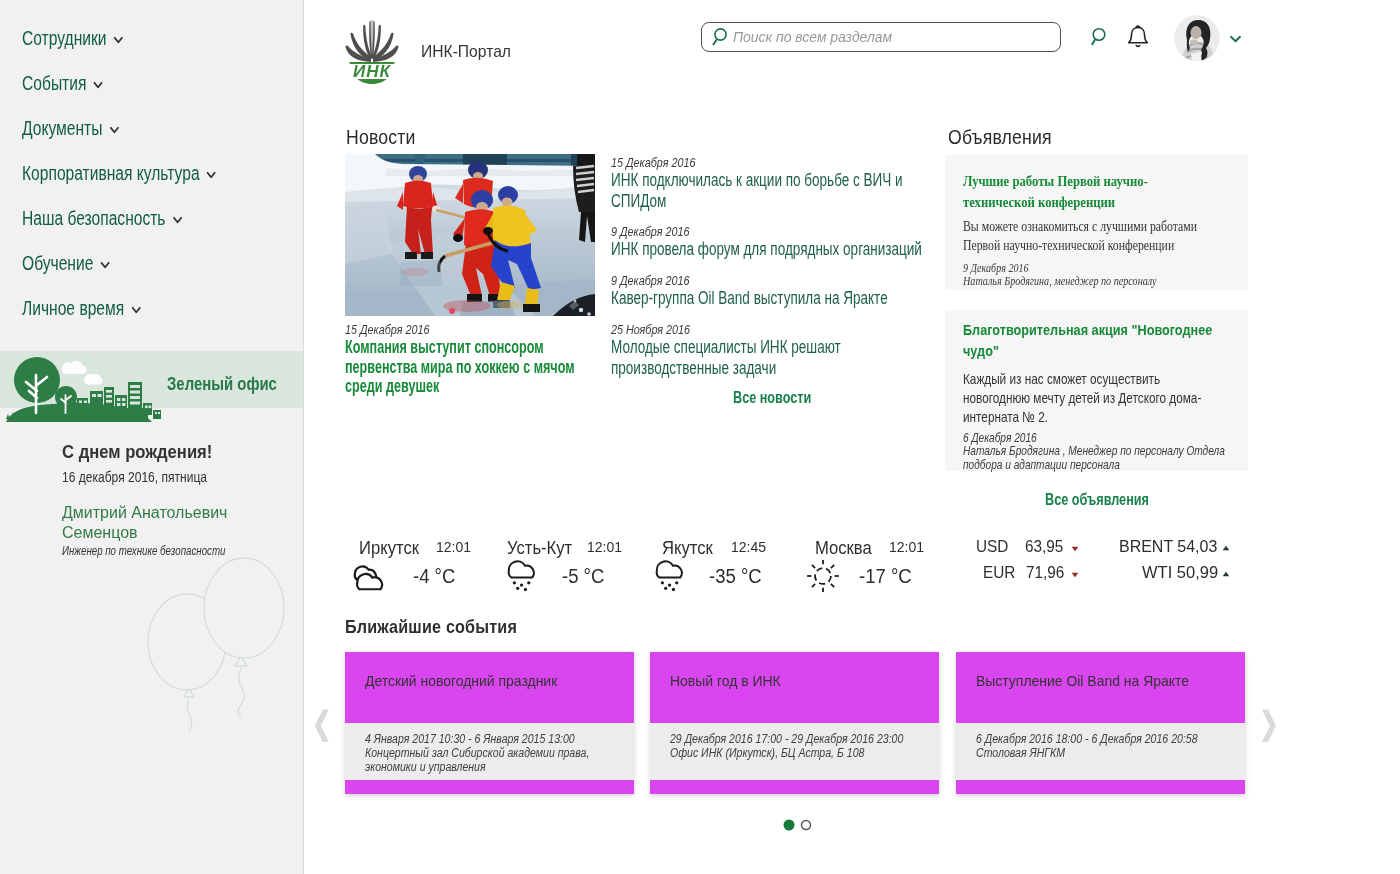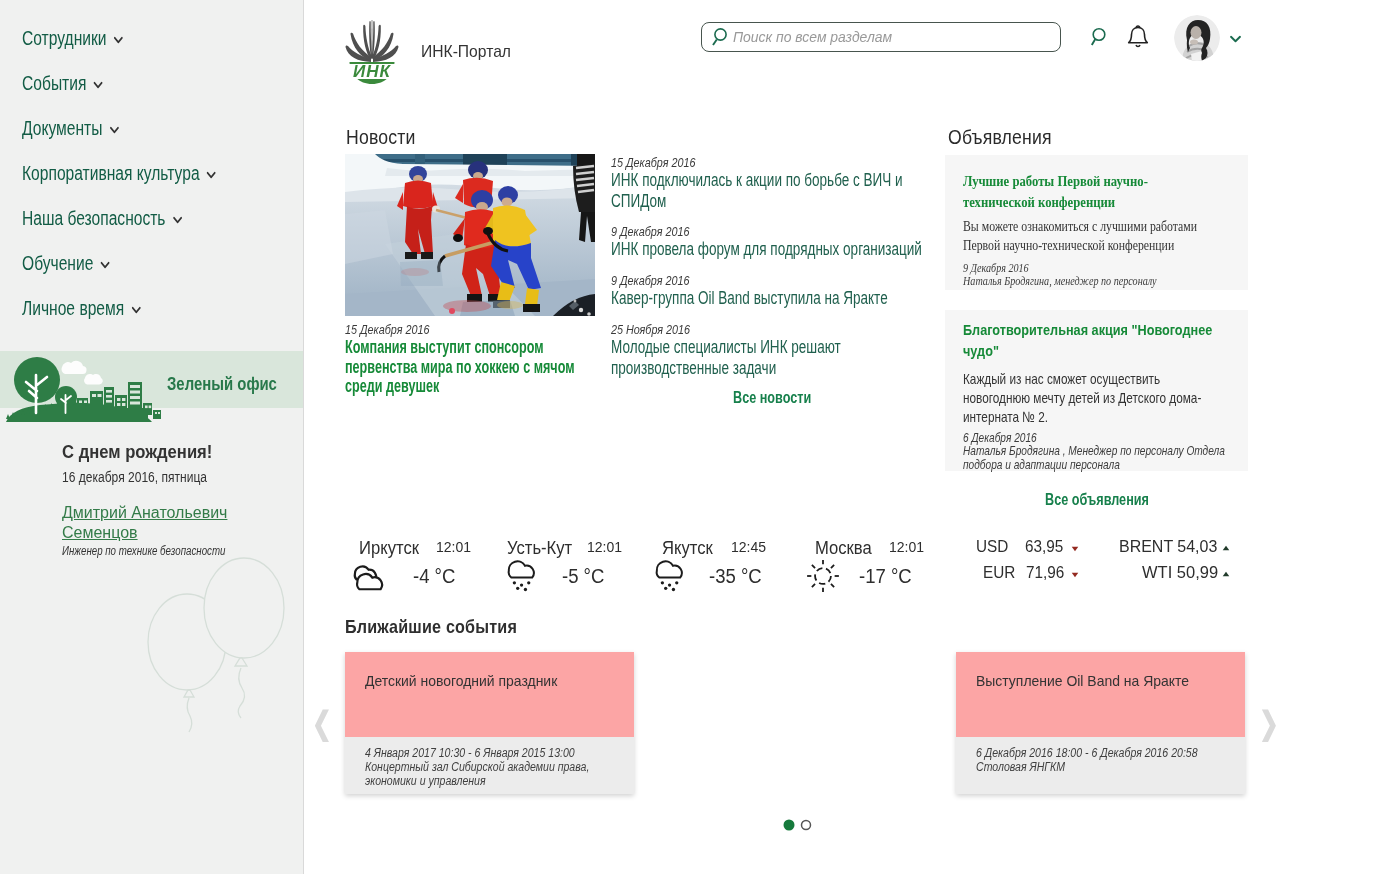--- a/index.html
+++ b/index.html
@@ -17,21 +17,21 @@
   #greenoffice { position:absolute; left:0; top:351px; width:303px; height:57px;
     background:#d9e6db; }
   #go-label { position:absolute; left:167px; top:22px; font-size:19px; font-weight:bold;
     color:#27784a; transform:scaleX(0.785); transform-origin:0 0; white-space:nowrap; }
   #birthday { position:absolute; left:62px; top:441px; width:245px; }
   #birthday > div { transform-origin:0 0; }
   .bd-title { font-size:17.5px; font-weight:600; color:#333; transform:scaleX(0.95);
     white-space:nowrap; line-height:22px; }
   .bd-date { font-size:14px; color:#333; margin-top:6px; transform:scaleX(0.86);
     white-space:nowrap; line-height:17px; }
-  .bd-name { font-size:16px; color:#337b48; margin-top:17px; line-height:19.5px;text-decoration:underline; }
+  .bd-name { font-size:16px; color:#337b48; margin-top:17px; line-height:19.5px; }
   .bd-role { font-size:12px; font-style:italic; color:#333; margin-top:2px;
     transform:scaleX(0.81); white-space:nowrap; }
   
   #brand { position:absolute; left:421px; top:42px; font-size:17px; color:#333;
     transform:scaleX(0.92); transform-origin:0 0; white-space:nowrap; }
   #search { position:absolute; left:701px; top:22px; width:360px; height:30px;
     border:1.6px solid #47554e; border-radius:8px; background:#fff; }
   #search .ph { position:absolute; left:31px; top:5px; font-size:15px;
     font-style:italic; color:#999; transform:scaleX(0.93); transform-origin:0 0;
     white-space:nowrap; }
@@ -57,25 +57,25 @@
     transform:scaleX(0.78); white-space:nowrap; }
   
   .w-city { font-size:17.5px; color:#2e2e2e; font-weight:500; transform:scaleX(0.95);
     transform-origin:0 0; white-space:nowrap; }
   .w-time { font-size:14px; color:#2e2e2e; }
   .w-temp { font-size:19.5px; color:#2e2e2e; transform:scaleX(0.95);
     transform-origin:0 0; white-space:nowrap; }
   .cur-lbl { font-size:17px; color:#2e2e2e; transform:scaleX(0.9);
     transform-origin:0 0; white-space:nowrap; }
   
-  .ev-card { position:absolute; top:652px; width:289px; height:142px; background:#fca5a5;
+  .ev-card { position:absolute; top:652px; width:289px; height:142px; background:#d946ef;
     box-shadow:0 2px 5px rgba(0,0,0,0.18); }
   .ev-title { position:absolute; left:20px; top:20px; font-size:15px; color:#333;
     transform:scaleX(0.93); transform-origin:0 0; white-space:nowrap; }
-  .ev-gray { position:absolute; left:0; bottom:0; width:100%; height:57px; background:#ececec;
+  .ev-gray { position:absolute; left:0; bottom:14px; width:100%; height:57px; background:#ececec;
     padding:9px 20px 0 20px; }
   .ev-meta { font-size:12px; font-style:italic; color:#3f3f3f; line-height:14px;
     transform:scaleX(0.88); transform-origin:0 0; white-space:nowrap; }
   .arrow { position:absolute; font-size:31.5px; color:#dadada; font-weight:bold;
     transform:scaleX(0.75); transform-origin:0 0; line-height:32px; }
 </style>
 </head>
 <body>
 <div id="page">
 
@@ -415,20 +415,27 @@
       <path d="M1 7 L10 7 L5.5 1 Z" fill="#223c2c"></path>
     </svg>
 
   <div class="abs h2" style="left:345px; top:616px; font-size:19px; font-weight:bold; color:#2f2f2f; transform:scaleX(0.85);">Ближайшие события</div>
   <div class="ev-card" style="left:345px;">
     <div class="ev-title">Детский новогодний праздник</div>
     <div class="ev-gray">
       <div class="ev-meta">4 Января 2017 10:30  - 6 Января 2015 13:00<br>Концертный зал Сибирской академии права,<br>экономики и управления</div>
     </div>
   </div>
+  <div class="ev-card" style="left:650px;">
+    <div class="ev-title">Новый год в ИНК</div>
+    <div class="ev-gray">
+      <div class="ev-meta">29 Декабря 2016 17:00  - 29 Декабря 2016 23:00</div>
+      <div class="ev-meta">Офис ИНК (Иркутск), БЦ Астра, Б 108</div>
+    </div>
+  </div>
   <div class="ev-card" style="left:956px;">
     <div class="ev-title">Выступление Oil Band на Яракте</div>
     <div class="ev-gray">
       <div class="ev-meta">6 Декабря 2016 18:00  - 6 Декабря 2016 20:58</div>
       <div class="ev-meta">Столовая ЯНГКМ</div>
     </div>
   </div>
   <div class="arrow" style="left:312px; top:707px;">❮</div>
   <div class="arrow" style="left:1259px; top:707px;">❯</div>
   <svg class="abs" style="left:780px; top:816px;" width="40" height="18" viewBox="0 0 40 18">

